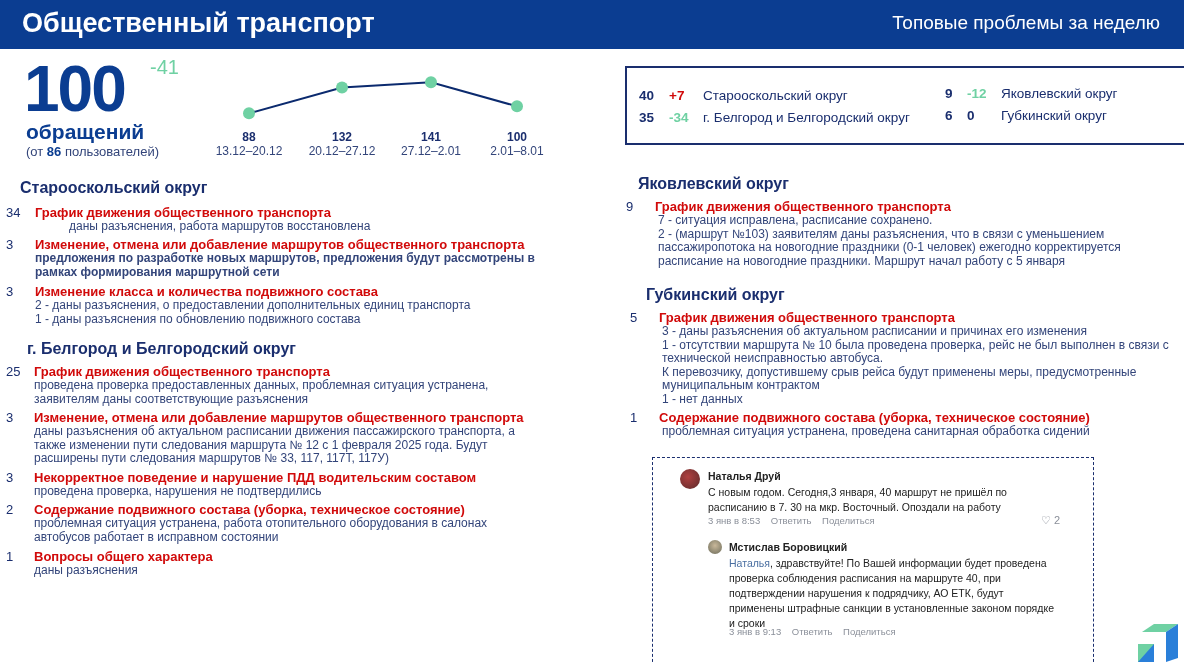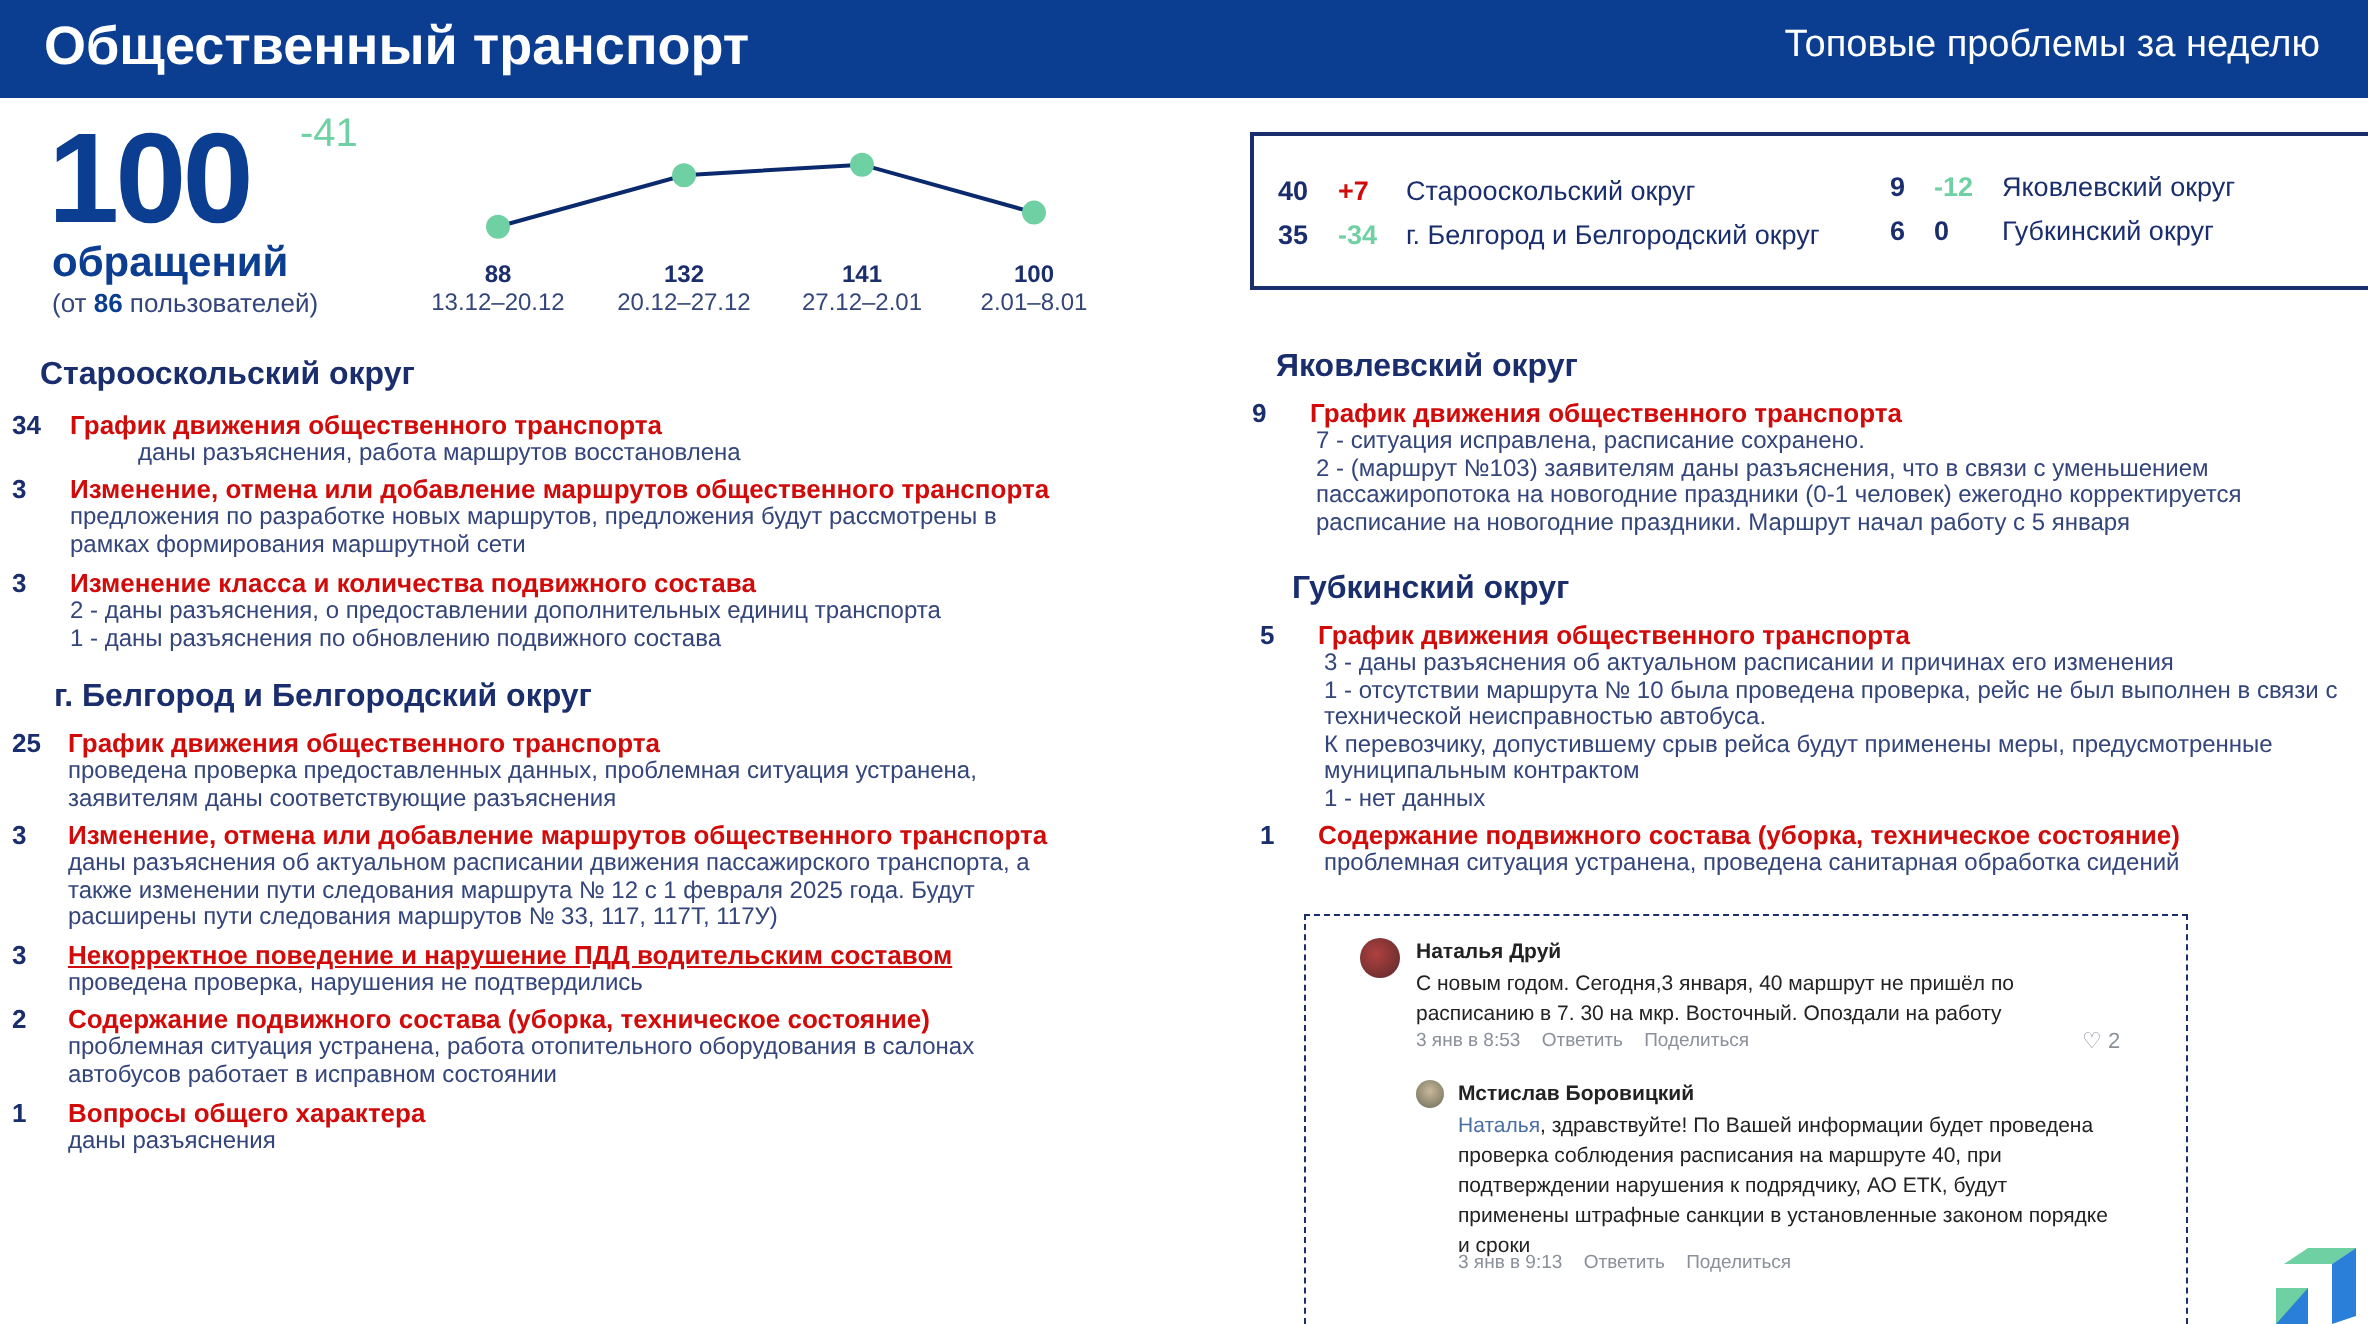--- a/index.html
+++ b/index.html
@@ -19,21 +19,21 @@
   .sp-lbl { font-size: 12px; fill: #33457a; }
 
   .summary-box { position: absolute; left: 625px; top: 66px; width: 582px; height: 79px; border: 2px solid #1a2e6e; }
   .sum-row { position: absolute; font-size: 13.5px; white-space: nowrap; }
   .sum-row .n { font-weight: bold; color: #1a2e6e; display: inline-block; }
   .sum-row .d { font-weight: bold; display: inline-block; }
   .sum-row .t { color: #1a2e6e; }
 
   .district-title { position: absolute; font-size: 16px; font-weight: bold; color: #1a2e6e; }
   .item { position: absolute; }
-  .item .cnt { position: absolute; left: 0; top: 0; font-size: 13px; font-weight: bold; color: #1a2e6e; text-align: right; }
+  .item .cnt { position: absolute; left: 0; top: 0; font-size: 13px; font-weight: normal; color: #1a2e6e; text-align: right; }
   .item .head { position: absolute; top: 0; font-size: 13px; font-weight: bold; color: #d10a0a; white-space: nowrap; }
   .item .desc { position: absolute; font-size: 12px; color: #33457a; line-height: 13.6px; }
 
   .comment-box { position: absolute; left: 652px; top: 457px; width: 442px; height: 210px; border: 1.5px dashed #1a2e6e; }
   .avatar { position: absolute; border-radius: 50%; }
   .c-name { position: absolute; font-size: 10.5px; font-weight: bold; color: #222; }
   .c-text { position: absolute; font-size: 10.5px; color: #222; line-height: 15px; }
   .c-meta { position: absolute; font-size: 9.5px; color: #8a8f99; white-space: nowrap; }
   .c-meta span { margin-right: 8px; }
   .mention { color: #4a6fa1; }
@@ -82,21 +82,21 @@
     <div class="item" style="left: 6px; top: 205px;">
       <div class="cnt">34</div>
       <div class="head" style="left: 29px;">График движения общественного транспорта</div>
       <div class="desc" style="left: 29px; top: 15px; white-space: nowrap; margin-left: 34px;">
         <div>даны разъяснения, работа маршрутов восстановлена</div>
       </div>
     </div>
     <div class="item" style="left: 6px; top: 237px;">
       <div class="cnt">3</div>
       <div class="head" style="left: 29px;">Изменение, отмена или добавление маршрутов общественного транспорта</div>
-      <div class="desc" style="left: 29px; top: 15px; white-space: nowrap;">
+      <div class="desc" style="left: 29px; top: 15px; white-space: nowrap; font-weight: bold;">
         <div>предложения по разработке новых маршрутов, предложения будут рассмотрены в</div>
         <div>рамках формирования маршрутной сети</div>
       </div>
     </div>
     <div class="item" style="left: 6px; top: 284px;">
       <div class="cnt">3</div>
       <div class="head" style="left: 29px;">Изменение класса и количества подвижного состава</div>
       <div class="desc" style="left: 29px; top: 15px; white-space: nowrap;">
         <div>2 - даны разъяснения, о предоставлении дополнительных единиц транспорта</div>
         <div>1 - даны разъяснения по обновлению подвижного состава</div>
@@ -115,21 +115,21 @@
       <div class="cnt">3</div>
       <div class="head" style="left: 28px;">Изменение, отмена или добавление маршрутов общественного транспорта</div>
       <div class="desc" style="left: 28px; top: 15px; white-space: nowrap;">
         <div>даны разъяснения об актуальном расписании движения пассажирского транспорта, а</div>
         <div>также изменении пути следования маршрута № 12 с 1 февраля 2025 года. Будут</div>
         <div>расширены пути следования маршрутов № 33, 117, 117Т, 117У)</div>
       </div>
     </div>
     <div class="item" style="left: 6px; top: 470px;">
       <div class="cnt">3</div>
-      <div class="head" style="left: 28px; text-decoration: underline;">Некорректное поведение и нарушение ПДД водительским составом</div>
+      <div class="head" style="left: 28px;">Некорректное поведение и нарушение ПДД водительским составом</div>
       <div class="desc" style="left: 28px; top: 15px; white-space: nowrap; text-align: right;">
         <div>проведена проверка, нарушения не подтвердились</div>
       </div>
     </div>
     <div class="item" style="left: 6px; top: 502px;">
       <div class="cnt">2</div>
       <div class="head" style="left: 28px;">Содержание подвижного состава (уборка, техническое состояние)</div>
       <div class="desc" style="left: 28px; top: 15px; white-space: nowrap;">
         <div>проблемная ситуация устранена, работа отопительного оборудования в салонах</div>
         <div>автобусов работает в исправном состоянии</div>

